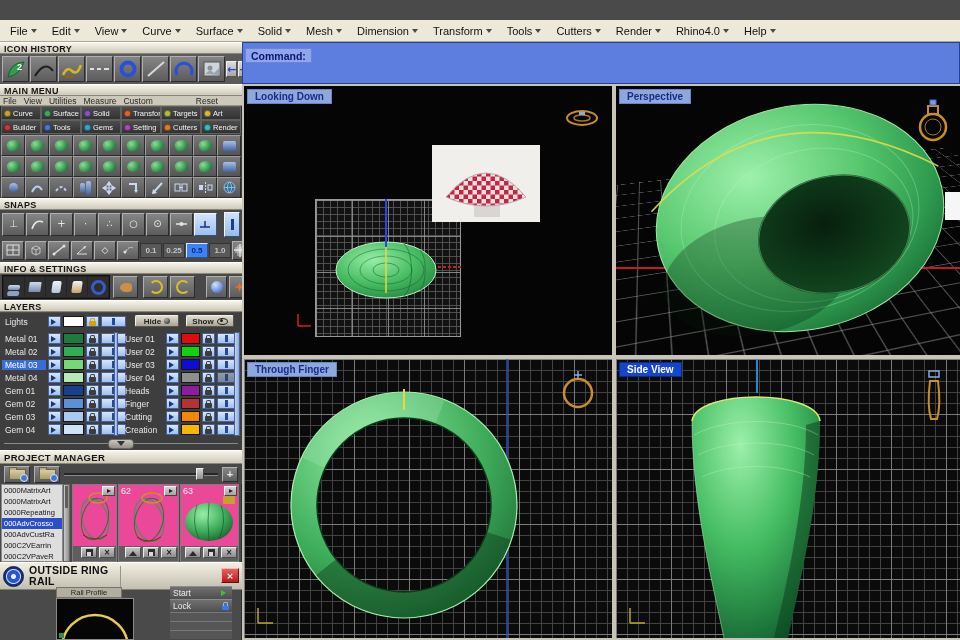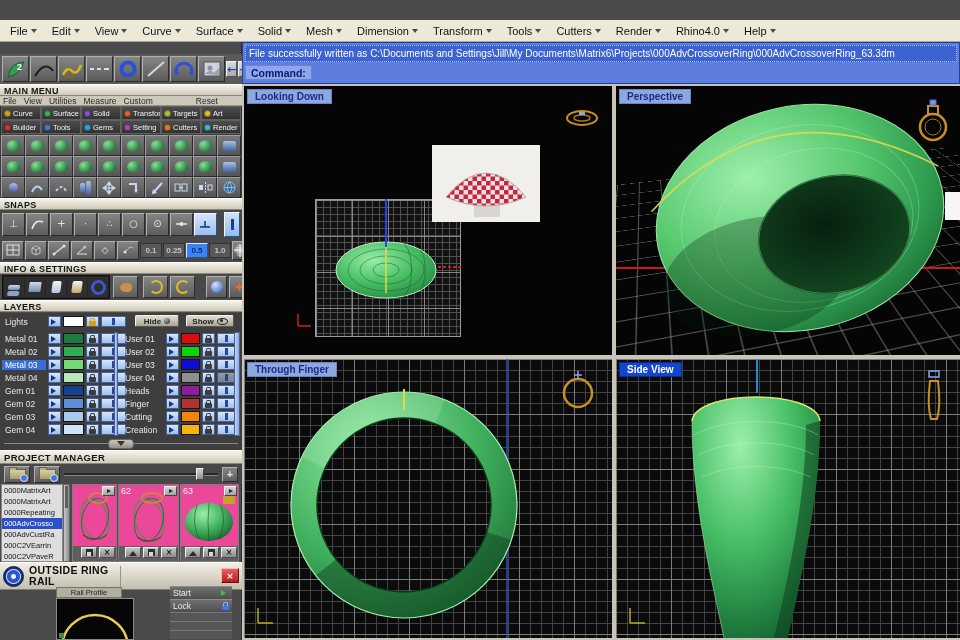--- a/index.html
+++ b/index.html
@@ -192,20 +192,21 @@
         <i class="car"></i>
       </span>
     <span class="mitem">
         <span>Help</span>
         <i class="car"></i>
       </span>
   </div>
 
   <div class="sidebar">
 
+    <div class="phead" style="top:0">ICON HISTORY</div>
     <div class="hist">
       <div class="gbtn hbtn">
           <svg width="24" height="22">
             <path d="M4,19 Q6,5 20,4 Q16,17 4,19" fill="#2f9e4f" stroke="#1a5c30"></path>
             <text x="13" y="12" font-size="9" fill="#fff" font-weight="bold">2</text>
           </svg>
         </div>
       <div class="gbtn hbtn">
           <svg width="24" height="22">
             <path d="M3,18 Q13,2 21,13" stroke="#1e1e1e" stroke-width="2" fill="none"></path>
@@ -922,21 +923,20 @@
     <div class="srow" style="top:557px">
         <span>Lock</span>
         <i class="locky"></i>
       </div>
     <div class="estripe" style="top:570px"></div>
     <div class="estripe" style="top:579px"></div>
     <div class="estripe" style="top:588px"></div>
   </div>
 
   <div class="cmdarea">
-    <div class="cmdmsg">File successfully written as C:\Documents and Settings\Jill\My Documents\Matrix6\Projects\000AdvCrossoverRing\000AdvCrossoverRing_63.3dm</div>
     <div class="cmdline">
       <span class="cmdprompt">Command:</span>
     </div>
   </div>
 
   <div class="vpframe">
 
     <div class="vp" id="vp1">
       <span class="vplab">Looking Down</span>
       <div class="ld-grid"></div>

